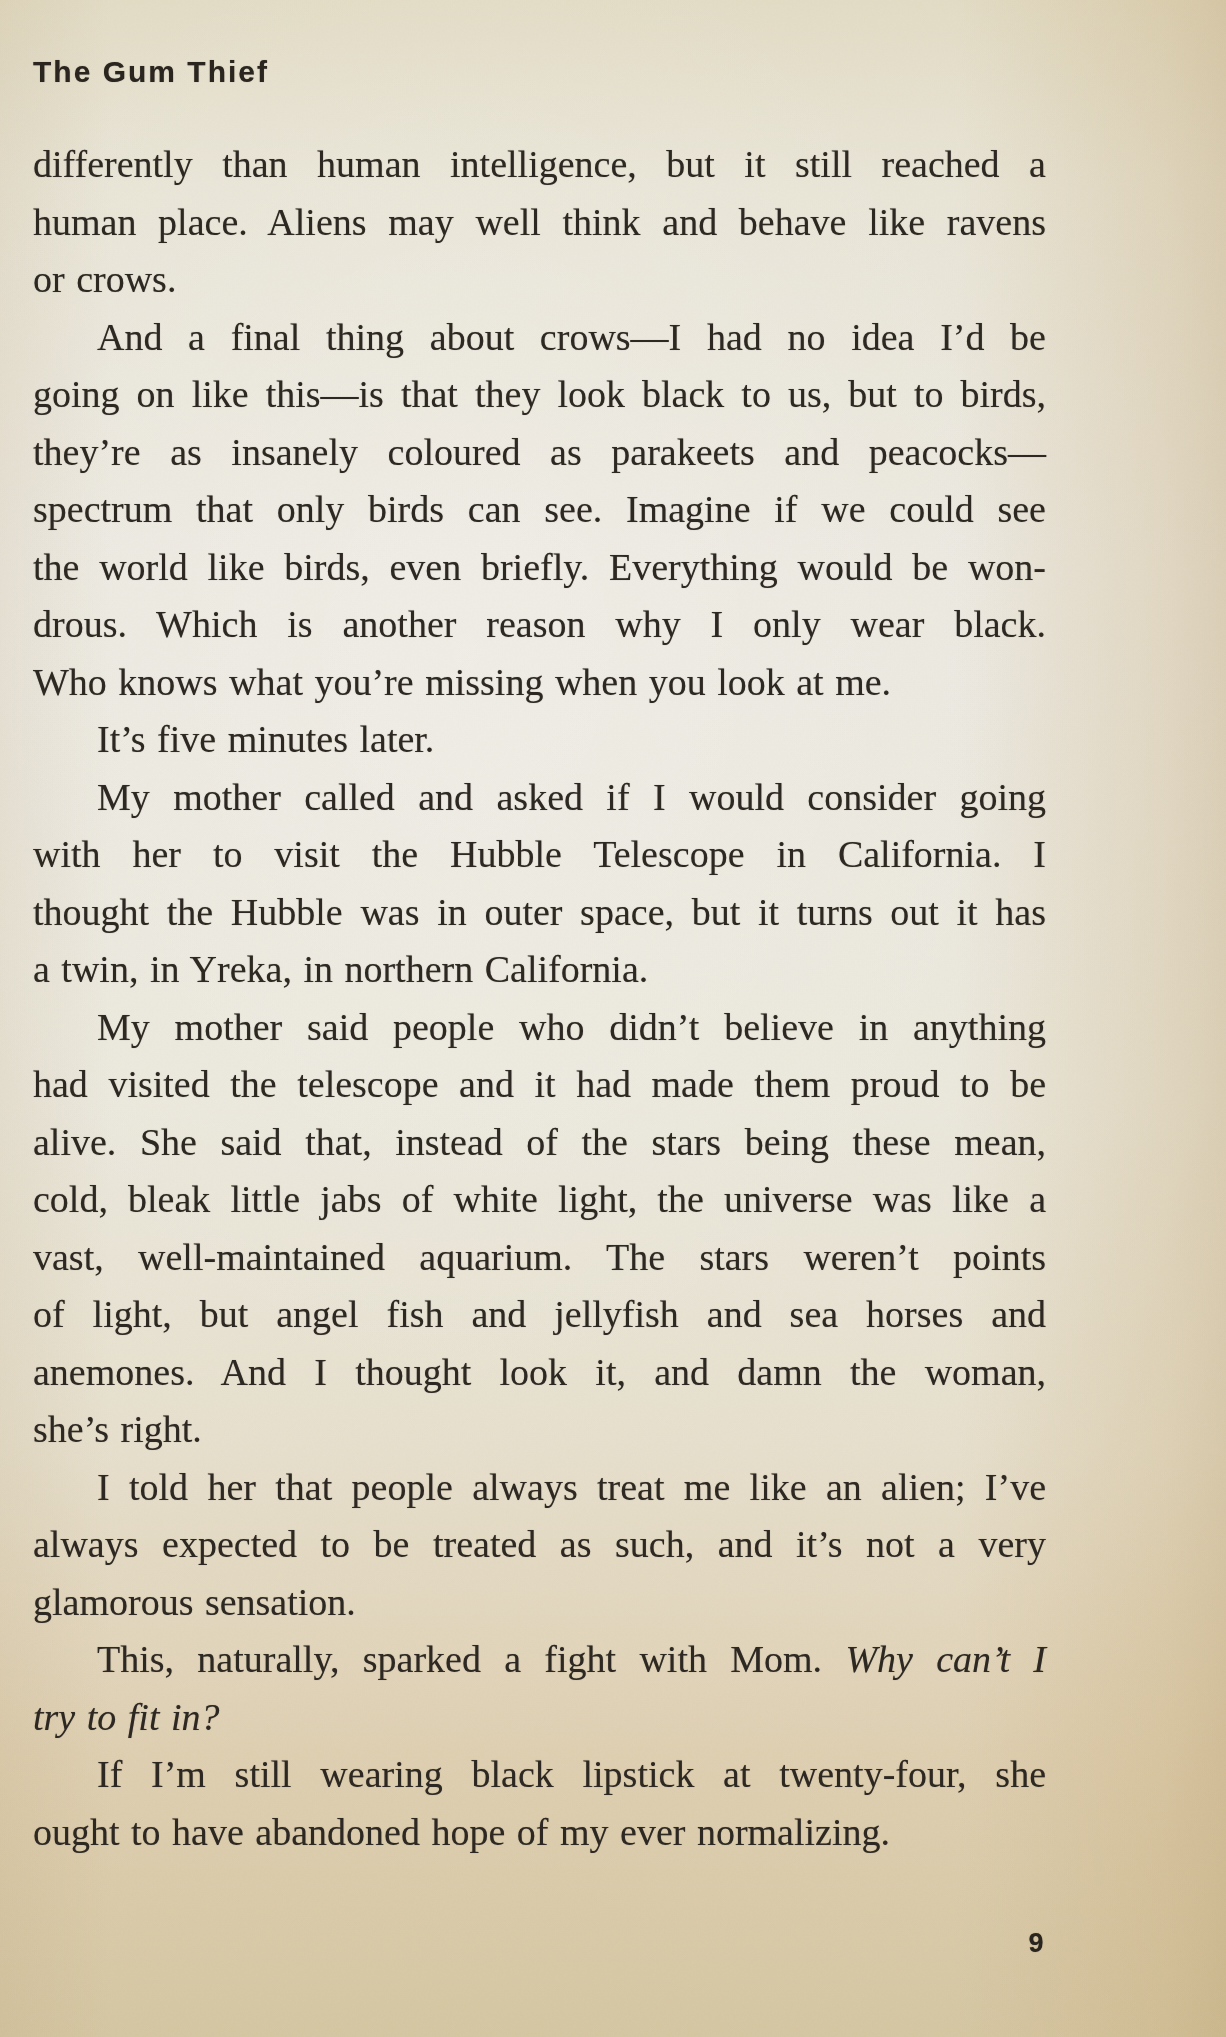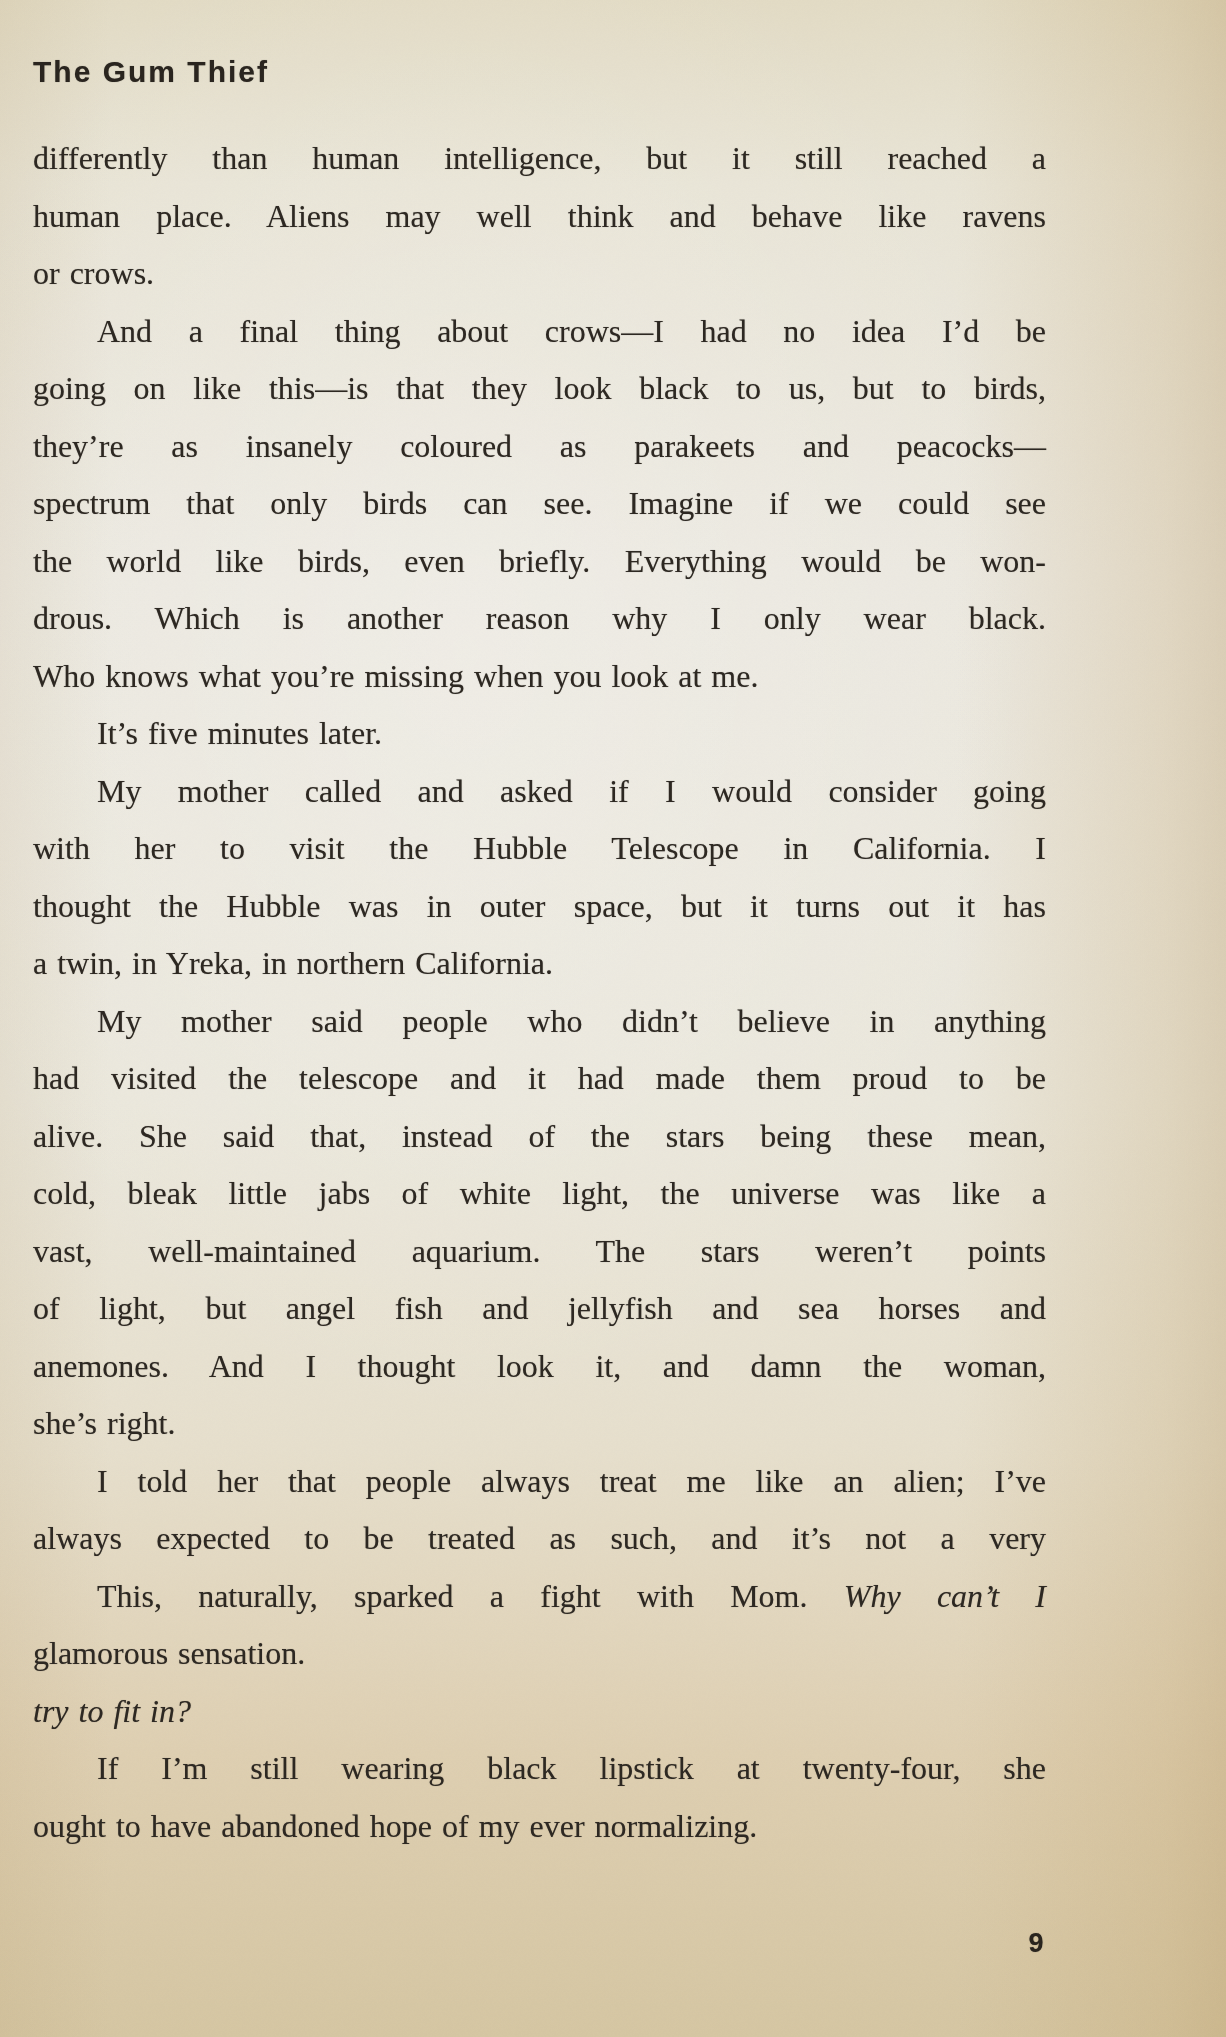--- a/index.html
+++ b/index.html
@@ -12,22 +12,22 @@
       linear-gradient(to bottom, #e2dbc5 0%, #e8e4d6 9%, #ebe8e0 28%, #eae7dc 54%, #e6dfcd 71%, #decfb2 86%, #d5c6a3 100%);
   }
   .grain{position:absolute;left:0;top:0;width:1226px;height:2037px;opacity:.5;pointer-events:none;mix-blend-mode:multiply;}
   .running-header{
     position:absolute;left:33px;top:58px;
     font-family:"Liberation Sans",sans-serif;font-weight:bold;
     font-size:30px;line-height:28px;letter-spacing:2px;
     color:#2a251f;text-shadow:0 0 1px rgba(42,37,31,0.45);
   }
   .body-text{
-    position:absolute;left:33px;top:130px;width:1013px;
-    font-size:32px;line-height:57.5px;color:#2d2822;
+    position:absolute;left:33px;top:136px;width:1013px;
+    font-size:38px;line-height:57.5px;color:#2d2822;
     word-spacing:2px;
     text-shadow:0 0 1px rgba(45,40,34,0.40);
   }
   .line{text-align:justify;text-align-last:left;}
   .line.just{text-align-last:justify;}
   .line.ind{text-indent:64px;font-family:Liberation Serif, serif;}
   .it{font-style:italic;}
   .page-number{
     position:absolute;left:1006px;top:1928px;width:60px;text-align:center;
     font-family:"Liberation Sans",sans-serif;font-weight:bold;
@@ -67,21 +67,21 @@
       <div class="line just ind"><span>My mother said people who didn’t believe in anything</span></div>
       <div class="line just"><span>had visited the telescope and it had made them proud to be</span></div>
       <div class="line just"><span>alive. She said that, instead of the stars being these mean,</span></div>
       <div class="line just"><span>cold, bleak little jabs of white light, the universe was like a</span></div>
       <div class="line just"><span>vast, well-maintained aquarium. The stars weren’t points</span></div>
       <div class="line just"><span>of light, but angel fish and jellyfish and sea horses and</span></div>
       <div class="line just"><span>anemones. And I thought look it, and damn the woman,</span></div>
       <div class="line"><span>she’s right.</span></div>
       <div class="line just ind"><span>I told her that people always treat me like an alien; I’ve</span></div>
       <div class="line just"><span>always expected to be treated as such, and it’s not a very</span></div>
+      <div class="line"><span>glamorous sensation.</span></div>
       <div class="line just ind"><span>This, naturally, sparked a fight with Mom. </span><span class="it">Why can’t I</span></div>
-      <div class="line"><span>glamorous sensation.</span></div>
       <div class="line"><span class="it">try to fit in?</span></div>
       <div class="line just ind"><span>If I’m still wearing black lipstick at twenty-four, she</span></div>
       <div class="line"><span>ought to have abandoned hope of my ever normalizing.</span></div>
     </div>
 
   <div class="page-number">9</div>
 </div>
 
 </body></html>

